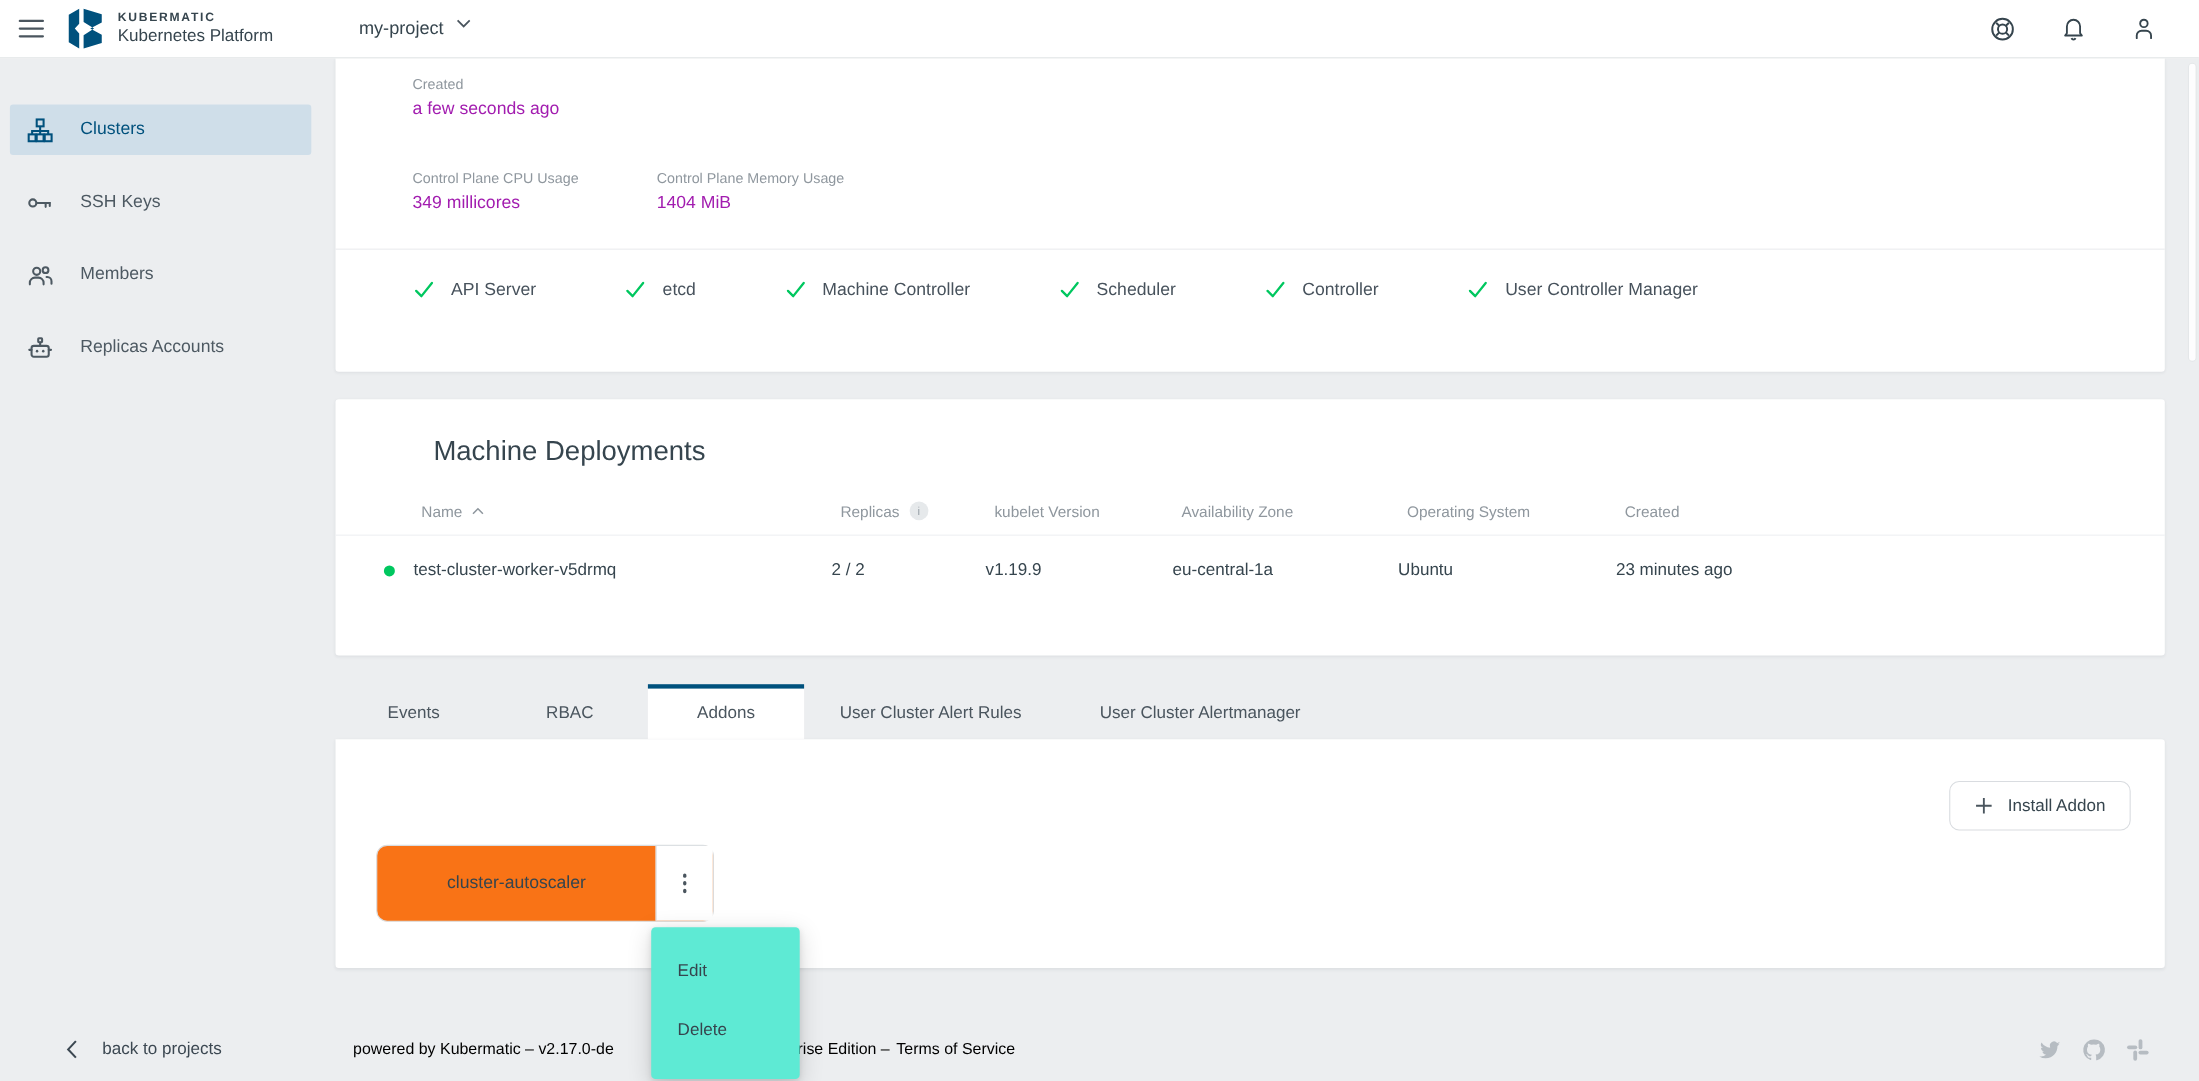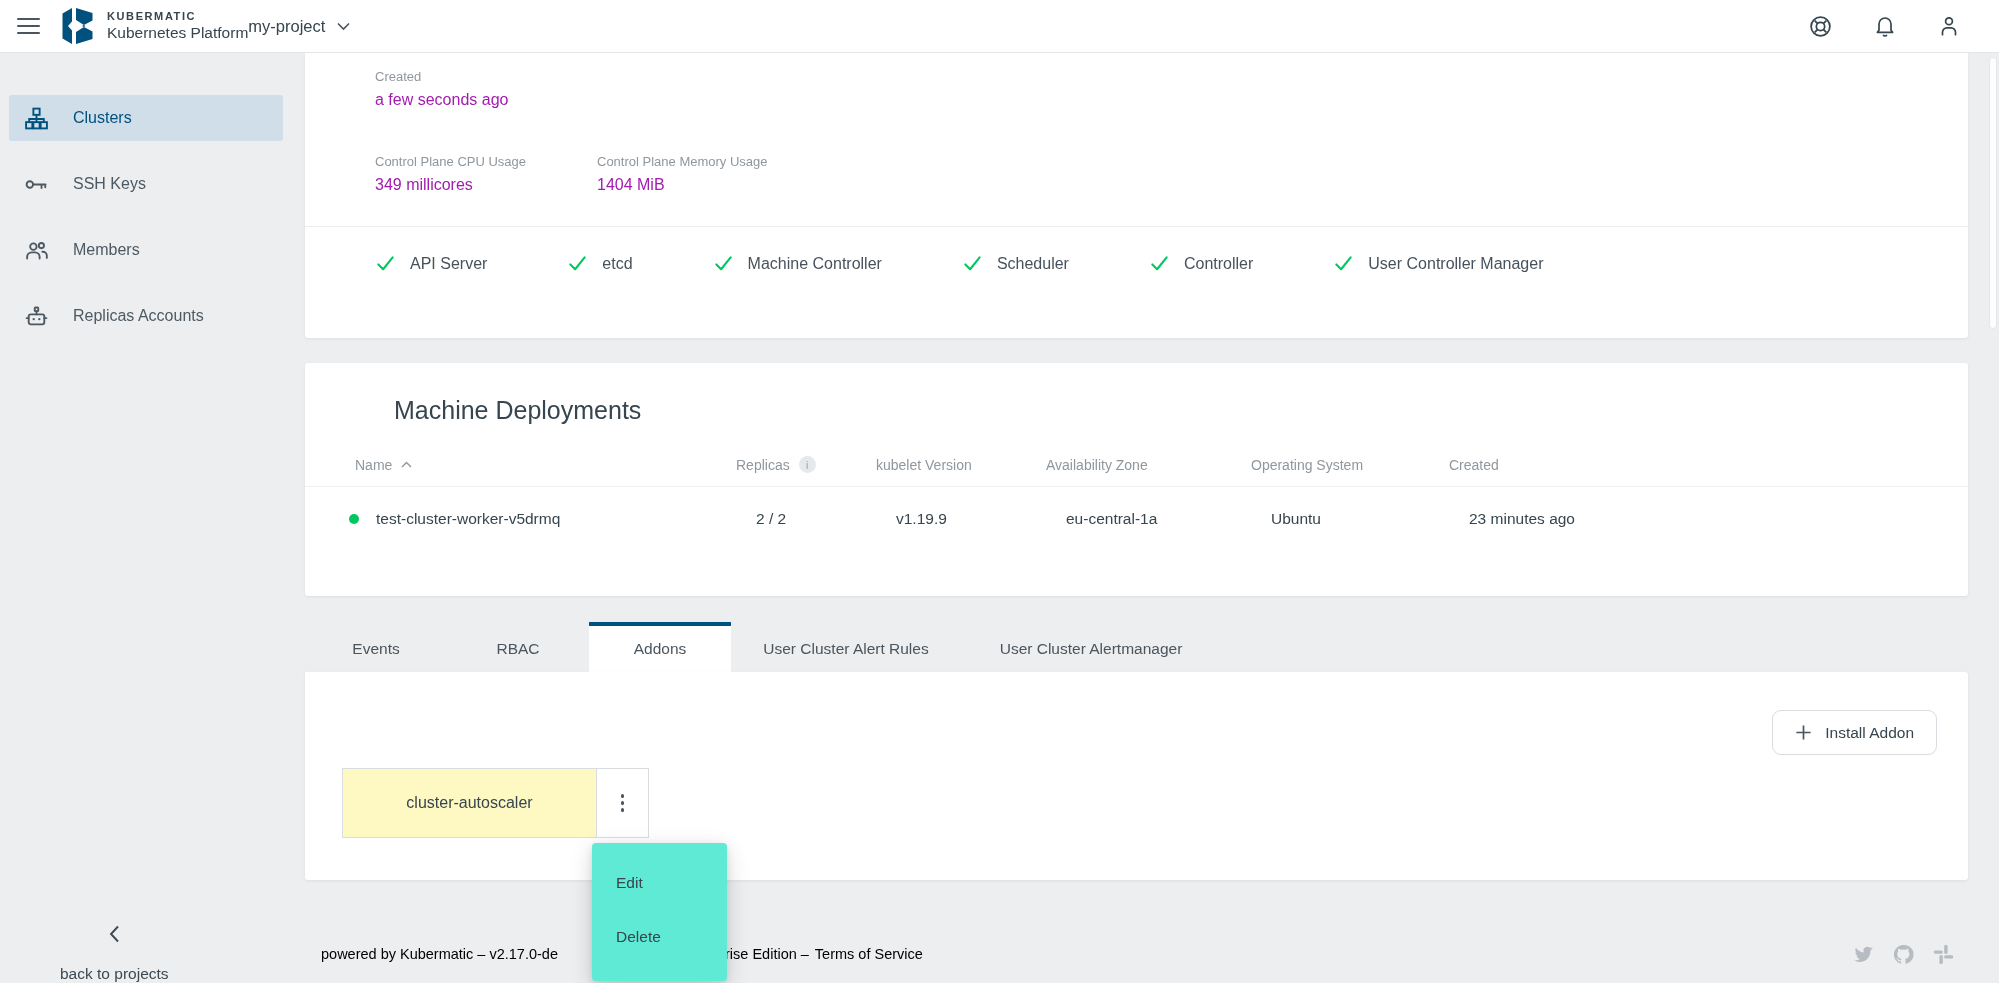--- a/index.html
+++ b/index.html
@@ -12,21 +12,21 @@
 
   
   .header { position:absolute; top:0; left:0; right:0; height:53px; background:#fff;
     border-bottom:1px solid #e3e6e8; display:flex; align-items:center; z-index:40; }
   .hamburger { margin-left:17px; width:23px; display:flex; flex-direction:column; gap:4.5px; cursor:pointer; }
   .hamburger span { height:2.4px; background:#4a555e; border-radius:1px; }
   .logo { margin-left:19px; }
   .brand { margin-left:11px; line-height:1.15; }
   .brand-top { font-size:11px; font-weight:bold; letter-spacing:1.6px; color:#36454e; }
   .brand-bottom { font-size:15.5px; color:#36454e; margin-top:2px; }
-  .project-selector { display:flex; align-items:center; gap:12px;
+  .project-selector { margin-left:78px; display:flex; gap:12px;
     font-size:16.5px; color:#36454e; cursor:pointer; }
   .header-right { margin-left:auto; display:flex; align-items:center; gap:40px; margin-right:38px; color:#36454e; }
   .hicon { cursor:pointer; }
 
   
   .sidebar { position:absolute; top:53px; left:0; width:292px; }
   .side-item { height:46px; margin:0 9px 20px 9px; display:flex; align-items:center;
     padding-left:14px; gap:24px; border-radius:3px; color:#4d5962; font-size:16px; cursor:pointer; }
   .side-item:first-child { margin-top:42px; }
   .side-item.active { background:#cfdee9; color:#00517d; }
@@ -42,21 +42,21 @@
   .stats { display:flex; margin-top:45px; }
   .stat { width:222px; }
   .ov-divider { border-top:1px solid #eaecee; margin-top:32px; }
   .health { display:flex; padding:26px 0 0 70px; gap:80px; }
   .health-item { display:flex; align-items:center; gap:14px; font-size:16px; color:#47525c; }
 
   .card.machines { margin-top:25px; height:233px; padding-top:33px; }
   .md-title { margin-left:89px; font-size:25px; color:#36454e; }
   .md-table { margin-top:31px; }
   .thead { display:grid; grid-template-columns:407px 140px 170px 205px 198px 1fr;
-    padding-left:24px; color:#8f979e; font-size:14px; align-items:center; }
+    padding-left:52px; color:#8f979e; font-size:14px; align-items:center; }
   .th-name { padding-left:26px; display:flex; align-items:center; gap:9px; cursor:pointer; }
   .th-replicas { display:flex; align-items:center; gap:9px; }
   .info-badge { width:17px; height:17px; border-radius:50%; background:#e6e9eb; color:#98a0a7;
     font-size:10.5px; display:flex; align-items:center; justify-content:center; cursor:pointer; font-style:normal; }
   .thead-divider { border-top:1px solid #eef0f2; margin-top:13px; }
   .trow { display:grid; grid-template-columns:407px 140px 170px 205px 198px 1fr;
     padding-left:44px; height:63px; align-items:center; font-size:15.5px; color:#36454e; cursor:pointer; }
   .name-cell { display:flex; align-items:center; gap:17px; }
   .status-dot { width:10px; height:10px; border-radius:50%; background:#00c75f; }
 
@@ -68,36 +68,36 @@
   .tab.t5 { width:230px; }
   .tab.active { background:#fff; border-top-color:#00517d; }
 
   
   .panel { height:208px; background:#fff; border-radius:0 3px 3px 3px; position:relative;
     box-shadow:0 1px 3px rgba(32,43,54,.07); }
   .install-btn { position:absolute; top:38px; right:31px; height:45px; border:1px solid #d9dce0;
     border-radius:9px; background:#fff; display:flex; align-items:center; gap:13px; padding:0 22px;
     font-size:15.5px; color:#36454e; cursor:pointer; font-family:inherit; }
   .addon-chip { position:absolute; left:37px; top:96px; width:307px; height:70px;
-    border:1px solid #d9dde0; border-radius:0; display:flex; background:#fef9c3; }
+    border:1px solid #d9dde0; border-radius:10px; display:flex; background:#f97316; }
   .addon-name { flex:1; display:flex; align-items:center; justify-content:center; font-size:16px; color:#36454e; }
   .kebab-btn { width:52px; border-left:1px solid #d9dde0; display:flex; flex-direction:column;
     align-items:center; justify-content:center; gap:3.5px; cursor:pointer; background:#fff; border-top:none; border-right:none; border-bottom:none; }
   .kebab-btn i { width:3.8px; height:3.8px; border-radius:50%; background:#4a555e; display:block; }
 
   
   .menu { position:absolute; left:287px; top:790px; width:135px; height:138px; background:#5eead4;
     border-radius:4px; box-shadow:0 6px 22px rgba(0,0,0,.16), 0 2px 6px rgba(0,0,0,.10);
     z-index:60; padding-top:13px; }
   .menu-item { height:54px; display:flex; align-items:center; padding-left:24px;
     font-size:15.5px; color:#36454e; cursor:pointer; }
 
   
   .footer { position:absolute; bottom:0; left:0; right:0; height:58px; display:flex; align-items:center; z-index:30; }
-  .back { display:flex; align-items:center; gap:22px; margin-left:60px; color:#3c4852; font-size:15.5px; cursor:pointer;flex-direction:column; }
+  .back { display:flex; align-items:center; gap:22px; margin-left:60px; color:#3c4852; font-size:15.5px; cursor:pointer; }
   .powered { position:absolute; left:321px; top:0; height:58px; display:flex; align-items:center;
     color:#000000; font-size:14.5px; }
   .seg-left { margin-right:134px; }
   .seg-mid { margin-right:6px; }
   .terms { cursor:pointer; }
   .social { position:absolute; right:44px; top:0; height:58px; display:flex; align-items:center; gap:17px; color:#b6bcc2; }
   .social .ficon { cursor:pointer; }
 
   .scroll-thumb { position:absolute; right:2px; top:57px; width:8px; height:272px;
     background:#fdfdfe; border:1px solid #e4e7e9; border-radius:4px; z-index:45; cursor:pointer; }

